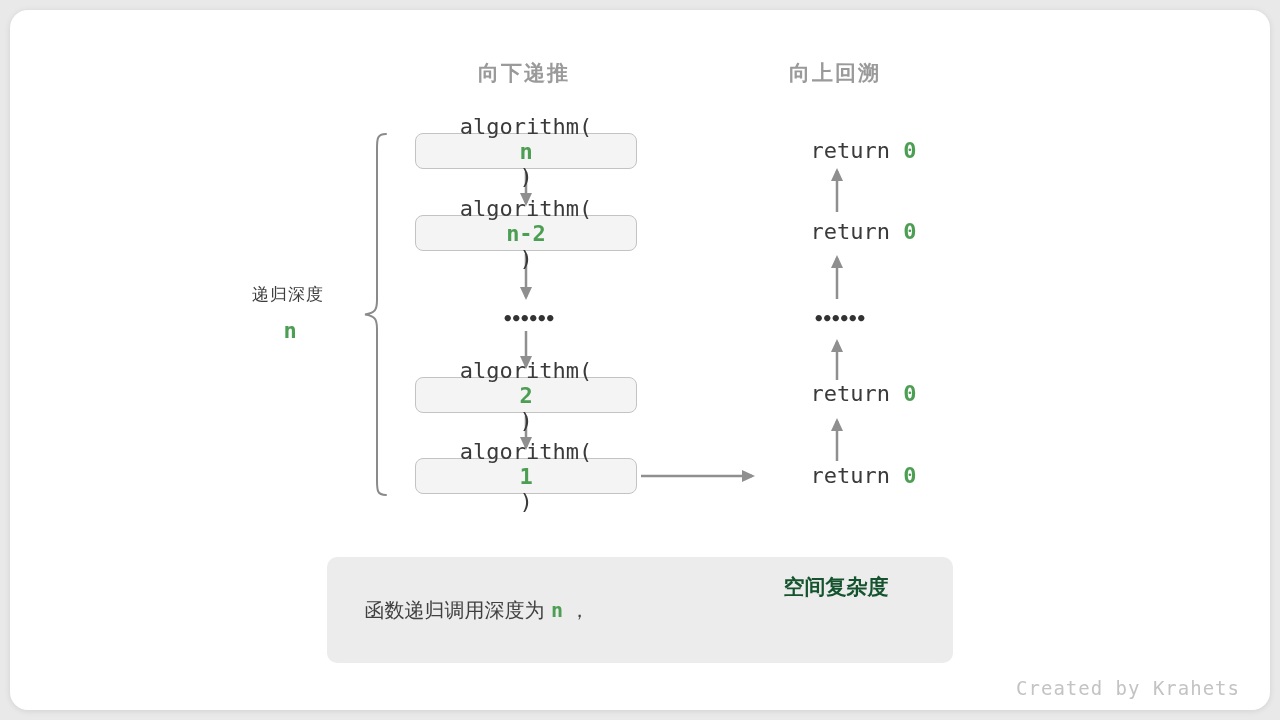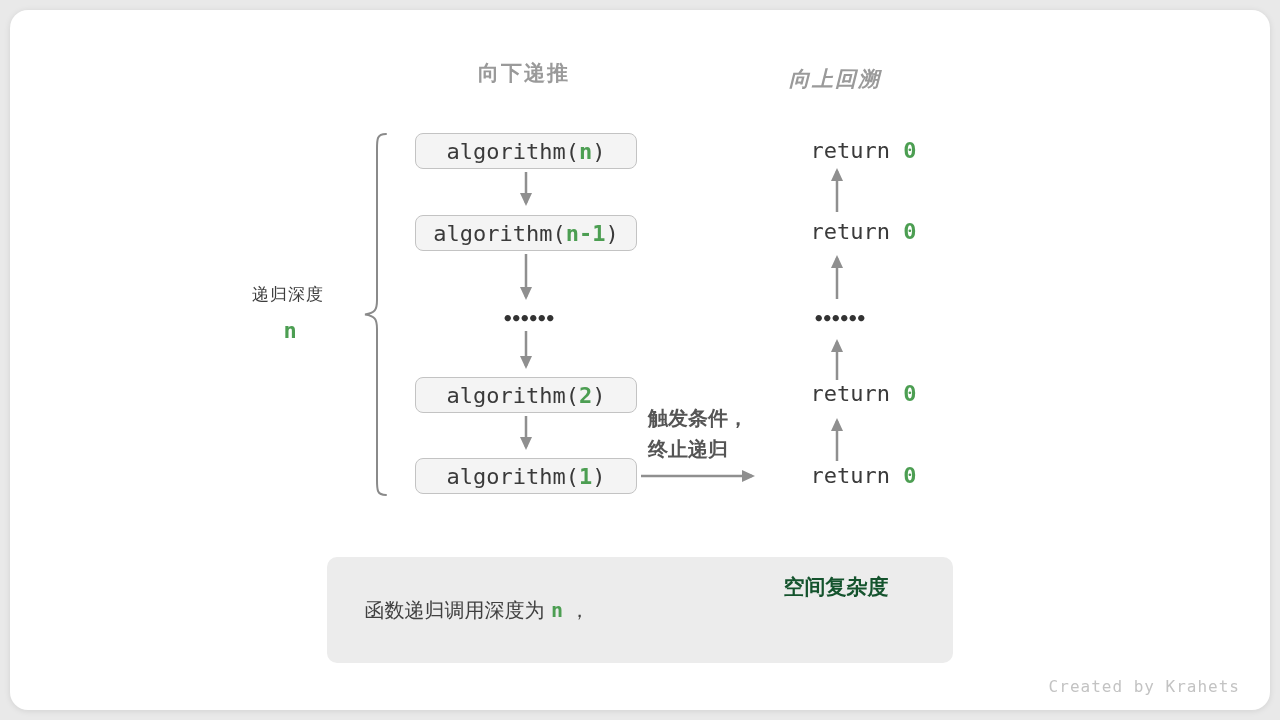--- a/index.html
+++ b/index.html
@@ -24,20 +24,21 @@
   .code{
     font-family:"DejaVu Sans Mono","Liberation Mono",monospace;
     font-size:22px;color:#3a3a3a;white-space:pre;
   }
   .arg{color:var(--green,#4c9e52);font-weight:bold;}
   .stack-box{
     left:415px;width:222px;height:36px;
     background:#f4f4f4;border:1.5px solid #c3c3c3;border-radius:8px;
     display:flex;align-items:center;justify-content:center;
     box-sizing:border-box;
+    flex-direction:column;
   }
   .return-row{white-space:pre;}
   .ellipsis{
     font-size:18px;font-weight:bold;letter-spacing:-3px;color:#333333;
     white-space:nowrap;padding-left:3px;
   }
   .depth-label{font-size:17px;color:#3d3d3d;letter-spacing:1px;white-space:nowrap;}
   .depth-var{font-size:22px;}
   .note{
     font-size:20px;font-weight:bold;color:#555555;line-height:31px;
@@ -52,21 +53,21 @@
     white-space:nowrap;
   }
   .summary-left .arg{font-size:20px;font-family:"DejaVu Sans Mono","Liberation Mono",monospace;}
   .summary-title{font-size:21px;font-weight:bold;color:#14532d;white-space:nowrap;}
   .summary-value{
     font-size:22px;font-weight:bold;color:var(--blue,#1389d9);
     letter-spacing:1px;white-space:nowrap;
   }
   .credit{
     font-family:"DejaVu Sans Mono","Liberation Mono",monospace;
-    font-size:16px;color:#c3c3c3;letter-spacing:1px;white-space:nowrap;margin-left:36px;
+    font-size:19px;color:#c3c3c3;letter-spacing:1px;white-space:nowrap;margin-left:36px;
   }
   svg.overlay{position:absolute;left:0;top:0;pointer-events:none;}
   .arrow-line{stroke:var(--arrow,#8f8f8f);stroke-width:2.5;fill:none;}
   .arrowhead{fill:var(--arrow,#8f8f8f);}
   .brace-path{stroke:#8a8a8a;stroke-width:2;fill:none;stroke-linecap:round;}
   .block-arrow{fill:#b7b7b7;}
 </style>
 </head>
 <body>
 
@@ -92,30 +93,30 @@
     <line class="arrow-line" marker-end="url(#ah)" x1="837" y1="299" x2="837" y2="258"></line>
     <line class="arrow-line" marker-end="url(#ah)" x1="837" y1="380" x2="837" y2="342"></line>
     <line class="arrow-line" marker-end="url(#ah)" x1="837" y1="461" x2="837" y2="421"></line>
 
     <line class="arrow-line" marker-end="url(#ah)" x1="641" y1="476" x2="752" y2="476"></line>
 
     <polygon class="block-arrow" points="618,608 636,608 636,599 655,616 636,633 636,624 618,624"></polygon>
   </svg>
 
   <div class="abs center col-header" style="left:524px;top:73px;">向下递推</div>
-  <div class="abs center col-header" style="left:835px;top:79px;font-style:italic;">向上回溯</div>
+  <div class="abs center col-header" style="left:835px;top:73px;">向上回溯</div>
 
   <div class="abs center depth-label" style="left:288px;top:294px;">递归深度</div>
   <div class="abs center code arg depth-var" style="left:290px;top:330px;">n</div>
 
   <div class="abs stack-box code" style="top:133px;">
     <span>algorithm(</span><span class="arg">n</span><span>)</span>
   </div>
   <div class="abs stack-box code" style="top:215px;">
-    <span>algorithm(</span><span class="arg">n-1</span><span>)</span>
+    <span>algorithm(</span><span class="arg">n-2</span><span>)</span>
   </div>
   <div class="abs center ellipsis" style="left:526px;top:318px;">••••••</div>
   <div class="abs stack-box code" style="top:377px;">
     <span>algorithm(</span><span class="arg">2</span><span>)</span>
   </div>
   <div class="abs stack-box code" style="top:458px;">
     <span>algorithm(</span><span class="arg">1</span><span>)</span>
   </div>
 
   <div class="abs center code return-row" style="left:837px;top:150px;">
@@ -125,24 +126,20 @@
     <span>return </span><span class="arg">0</span>
   </div>
   <div class="abs center ellipsis" style="left:837px;top:318px;">••••••</div>
   <div class="abs center code return-row" style="left:837px;top:393px;">
     <span>return </span><span class="arg">0</span>
   </div>
   <div class="abs center code return-row" style="left:837px;top:475px;">
     <span>return </span><span class="arg">0</span>
   </div>
 
-  <div class="abs note" style="left:648px;top:403px;">
-    <div>触发条件，</div>
-    <div>终止递归</div>
-  </div>
 
   <div class="abs summary-box"></div>
   <div class="abs center summary-left" style="left:477px;top:610px;">
     <div><span>函数递归调用深度为 </span><span class="arg">n</span><span> ，</span></div>
   </div>
   <div class="abs center summary-title" style="left:836px;top:587px;">空间复杂度</div>
 
   <div class="abs credit" style="right:40px;top:677px;">Created by Krahets</div>
 
 </div>

